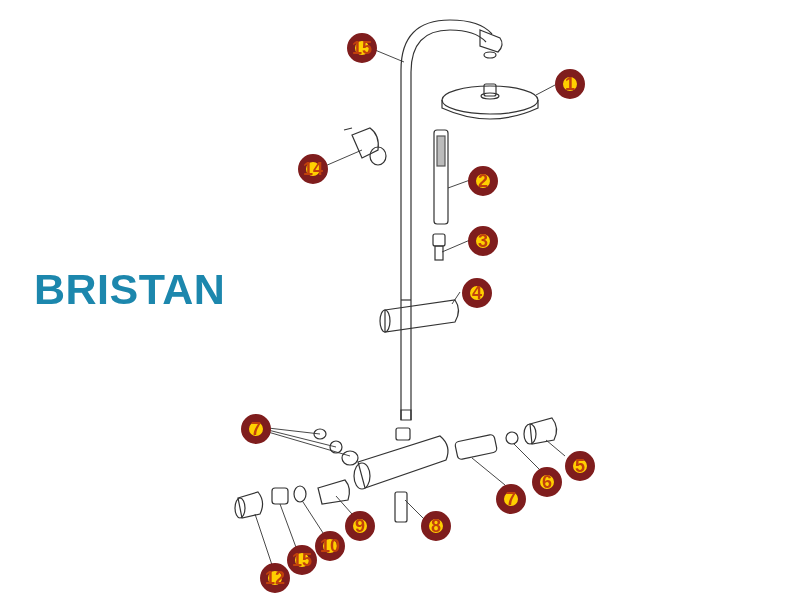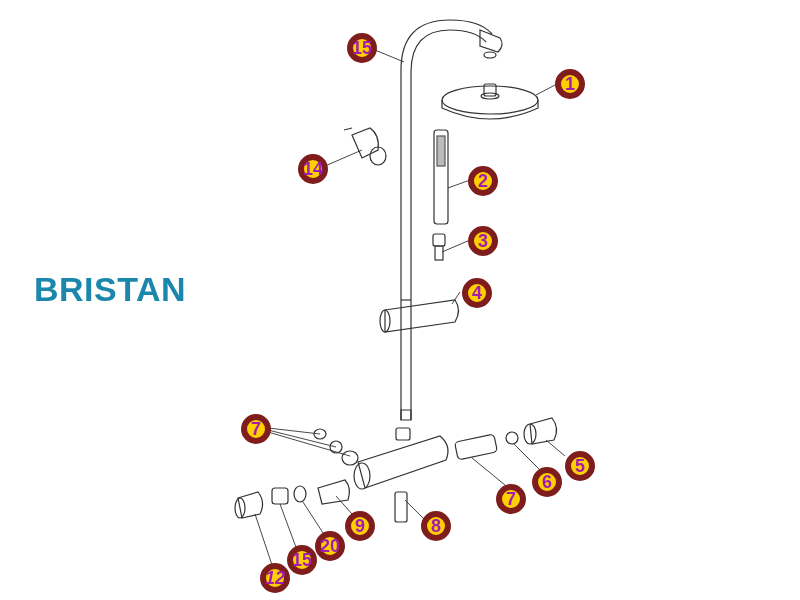--- a/index.html
+++ b/index.html
@@ -1,19 +1,19 @@
 <!DOCTYPE html>
 <html><head>
 <meta charset="utf-8">
 <style>
   html, body { margin:0; padding:0; background:#ffffff; }
   body { width:800px; height:600px; position:relative; overflow:hidden; font-family:"Liberation Sans", sans-serif; }
-  .logo { position:absolute; left:34px; top:268px; font-family:"Liberation Sans", sans-serif; font-weight:bold; font-size:34px; letter-spacing:0.5px; color:#1c87ad; line-height:42px; }
+  .logo { position:absolute; left:34px; top:268px; font-family:"Liberation Sans", sans-serif; font-weight:bold; font-size:43px; letter-spacing:0.5px; color:#1c87ad; line-height:42px; }
   svg.diagram { position:absolute; left:0; top:0; }
-  .badge { position:absolute; width:30px; height:30px; border-radius:50%; background:#ffd000; border:6px solid #7f1d1d; box-sizing:border-box; display:flex; align-items:center; justify-content:center; font-family:"Liberation Sans", sans-serif; font-weight:bold; font-size:18px; color:#a21caf; line-height:1; cursor:pointer; }
+  .badge { position:absolute; width:30px; height:30px; border-radius:50%; background:#ffd000; border:8px solid #7f1d1d; box-sizing:border-box; display:flex; align-items:center; justify-content:center; font-family:"Liberation Sans", sans-serif; font-weight:bold; font-size:18px; color:#c2410c; line-height:1; cursor:pointer; }
 </style>
 </head>
 <body>
 
 <div class="logo">BRISTAN</div>
 
 <svg class="diagram" width="800" height="600" viewBox="0 0 800 600" fill="none" stroke="#333" stroke-width="1.2">
 
   <g>
     <path d="M401 420 L401 70 Q401 20 450 20 Q480 20 492 34"></path>
@@ -115,18 +115,18 @@
 
 <div class="badge" style="left:555px;top:69px;">1</div>
 <div class="badge" style="left:468px;top:166px;">2</div>
 <div class="badge" style="left:468px;top:226px;">3</div>
 <div class="badge" style="left:462px;top:278px;">4</div>
 <div class="badge" style="left:565px;top:451px;">5</div>
 <div class="badge" style="left:532px;top:467px;">6</div>
 <div class="badge" style="left:496px;top:484px;">7</div>
 <div class="badge" style="left:421px;top:511px;">8</div>
 <div class="badge" style="left:345px;top:511px;">9</div>
-<div class="badge" style="left:315px;top:531px;">20</div>
+<div class="badge" style="left:315px;top:531px;">10</div>
 <div class="badge" style="left:287px;top:545px;">15</div>
-<div class="badge" style="left:260px;top:563px;font-style:italic;">12</div>
+<div class="badge" style="left:260px;top:563px;">12</div>
 <div class="badge" style="left:241px;top:414px;">7</div>
 <div class="badge" style="left:298px;top:154px;text-align:right;">14</div>
 <div class="badge" style="left:347px;top:33px;">15</div>
 
 </body></html>

